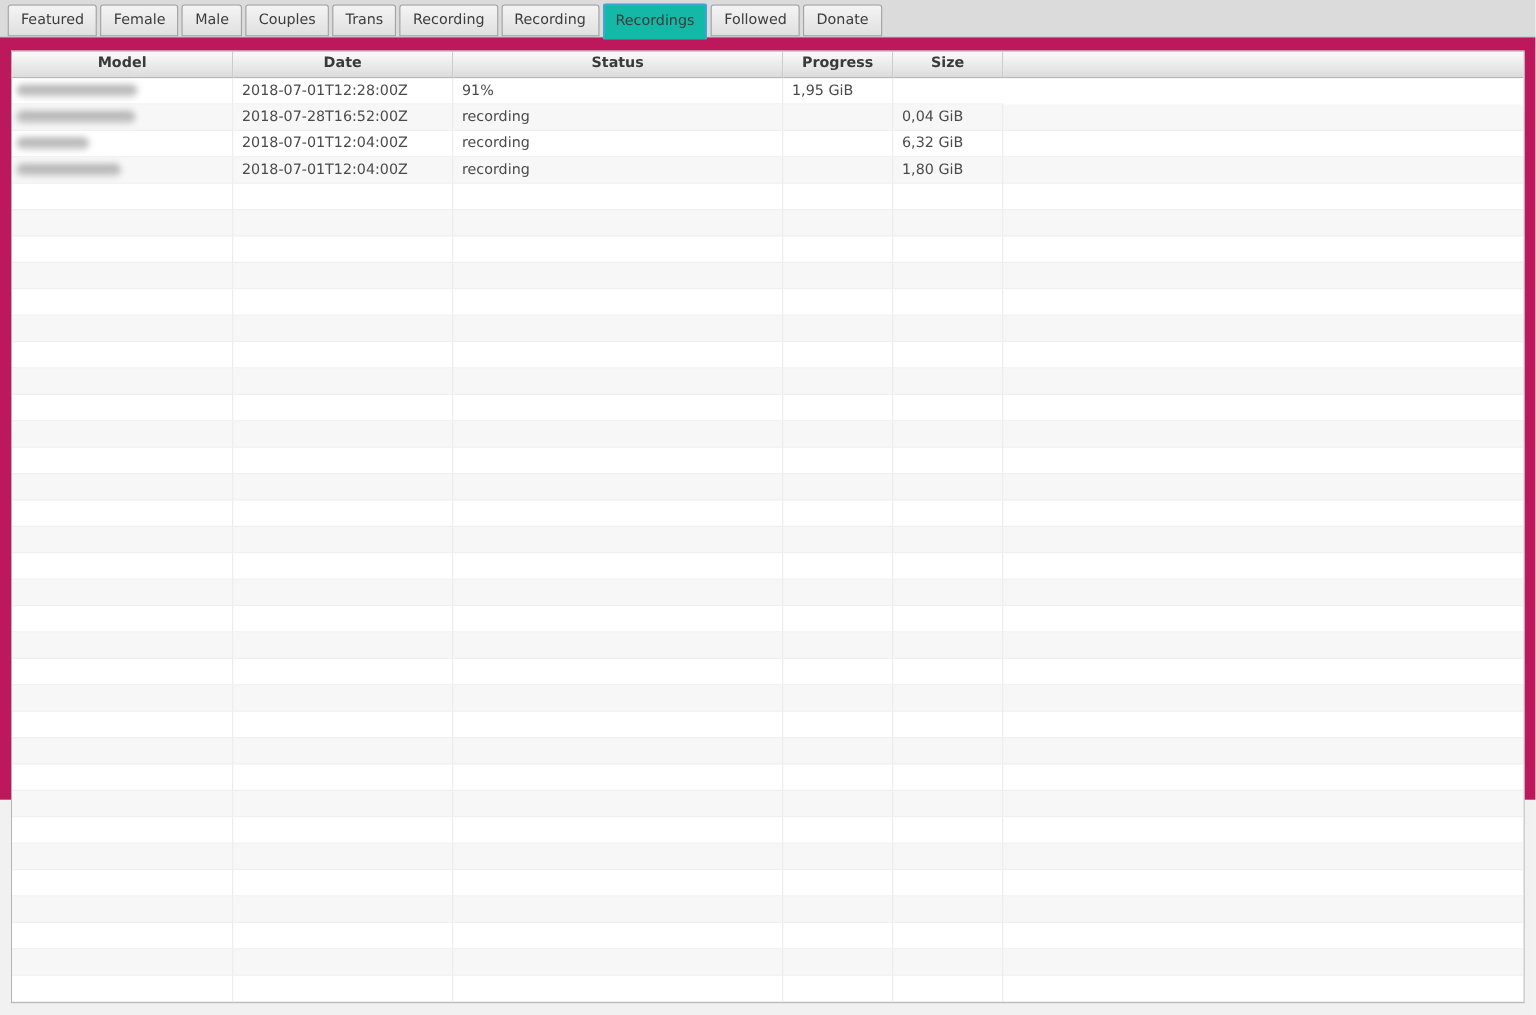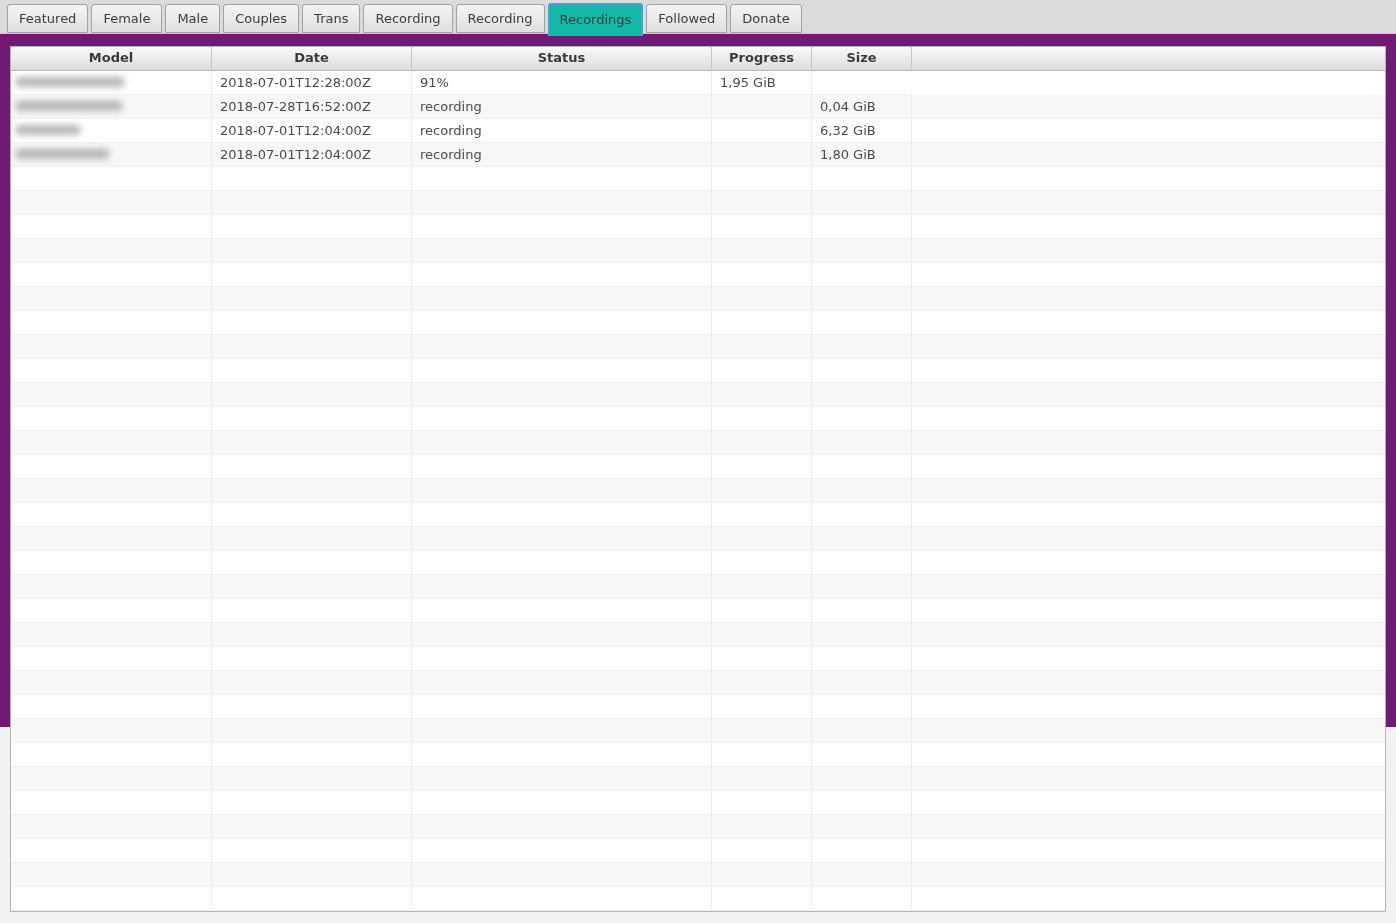--- a/index.html
+++ b/index.html
@@ -52,21 +52,21 @@
     border-bottom: none;
     padding: 0 10px 3px 10px;
     position: relative;
     z-index: 2;
   }
 
   
   .content {
     position: relative;
     height: 693px;
-    background: #701a75;
+    background: #be185d;
   }
 
   
   .table {
     position: absolute;
     left: 10px;
     top: 12px;
     width: 1376px;
     height: 866px;
     box-sizing: border-box;

